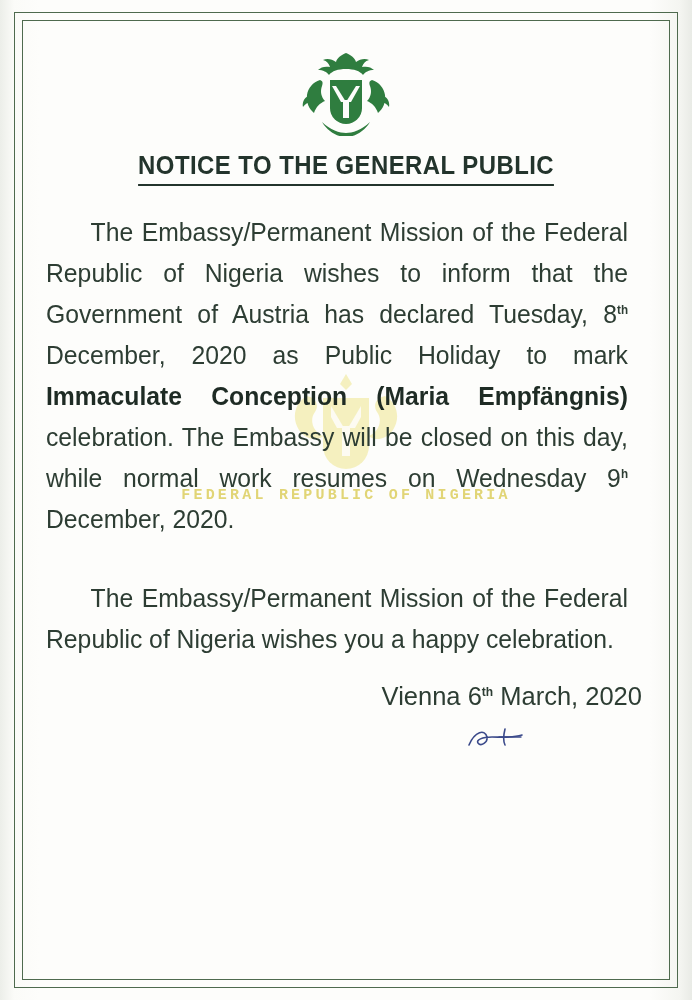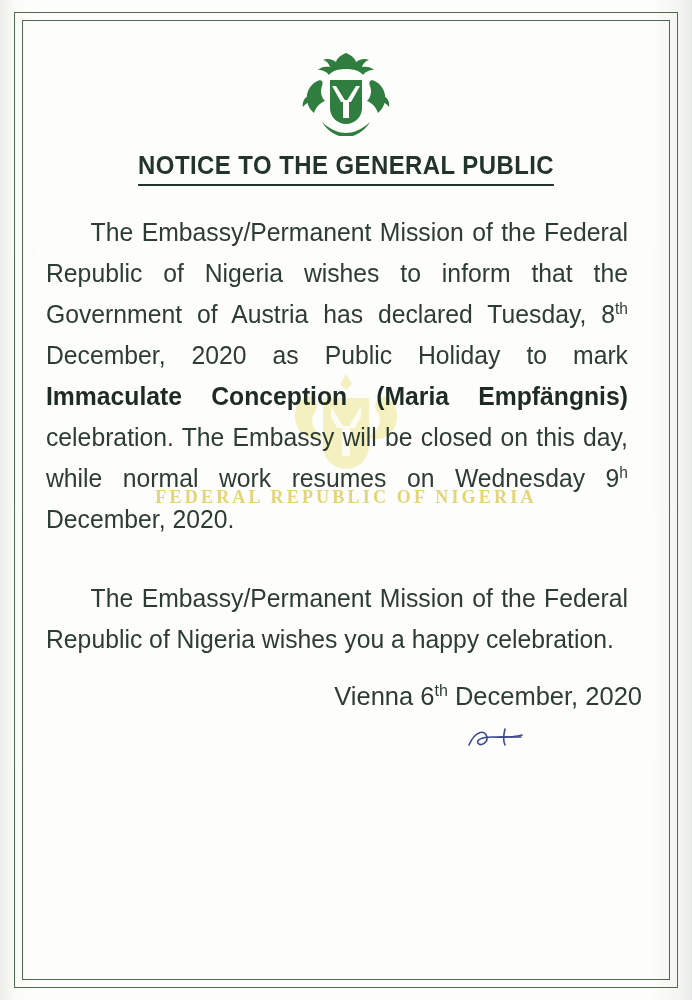--- a/index.html
+++ b/index.html
@@ -61,26 +61,26 @@
   }
   .watermark .wm-crest {
     font-size: 150px;
     line-height: 130px;
     color: #e9dc55;
     opacity: .62;
     letter-spacing: -6px;
   }
   .watermark .wm-text {
     margin-top: -6px;
-    font-size: 18px;
+    font-size: 15px;
     letter-spacing: 3.2px;
     font-weight: bold;
     color: #d8c84a;
     opacity: .75;
-    font-family: Liberation Serif, serif;
+    font-family: Liberation Mono, monospace;
   }
 
   
   .content {
     position: absolute;
     left: 46px;
     right: 46px;
     top: 50px;
   }
 
@@ -125,23 +125,24 @@
     text-align: justify;
     text-align-last: left;
   }
   .para-gap { height: 38px; }
 
   .bold-name {
     font-weight: bold;
     color: #1e2b24;
   }
   sup {
-    font-size: 16px;
+    font-size: 12px;
     vertical-align: super;
     line-height: 0;
+    font-weight: bold;
   }
 
   .signoff {
     margin-top: 22px;
     text-align: right;
     font-family: "Liberation Sans Narrow", "Liberation Sans", sans-serif;
     font-size: 25.5px;
     color: #2d3d33;
     position: relative;
     z-index: 2;
@@ -212,21 +213,21 @@
     <div class="title">
       <span>NOTICE TO THE GENERAL PUBLIC</span>
     </div>
 
     <div class="body-text">
       <p><span>The Embassy/Permanent Mission of the Federal Republic of Nigeria wishes to inform that the Government of Austria has declared Tuesday, 8</span><sup>th</sup><span> December, 2020 as Public Holiday to mark </span><span class="bold-name">Immaculate Conception (Maria Empfängnis)</span><span> celebration. The Embassy will be closed on this day, while normal work resumes on Wednesday 9</span><sup>h</sup><span> December, 2020.</span></p>
       <div class="para-gap"></div>
       <p>The Embassy/Permanent Mission of the Federal Republic of Nigeria wishes you a happy celebration.</p>
     </div>
 
-    <div class="signoff"><span>Vienna 6</span><sup>th</sup><span> December, 2020</span></div>
+    <div class="signoff"><span>Vienna 6</span><sup>th</sup><span> March, 2020</span></div>
 
     <div class="signature">
       <svg width="90" height="36" viewBox="0 0 90 36" aria-hidden="true">
         <path d="M8 24 c6 -14 16 -16 18 -8 c1 5 -6 10 -9 6 c-2 -3 4 -6 14 -6 c10 0 20 1 30 -2" fill="none" stroke="#3b4a8a" stroke-width="1.6" stroke-linecap="round"></path>
         <path d="M44 8 c-2 8 -2 12 0 16" fill="none" stroke="#3b4a8a" stroke-width="1.6" stroke-linecap="round"></path>
         <path d="M38 16 h22" fill="none" stroke="#3b4a8a" stroke-width="1.4" stroke-linecap="round"></path>
       </svg>
     </div>
 
   </div>

